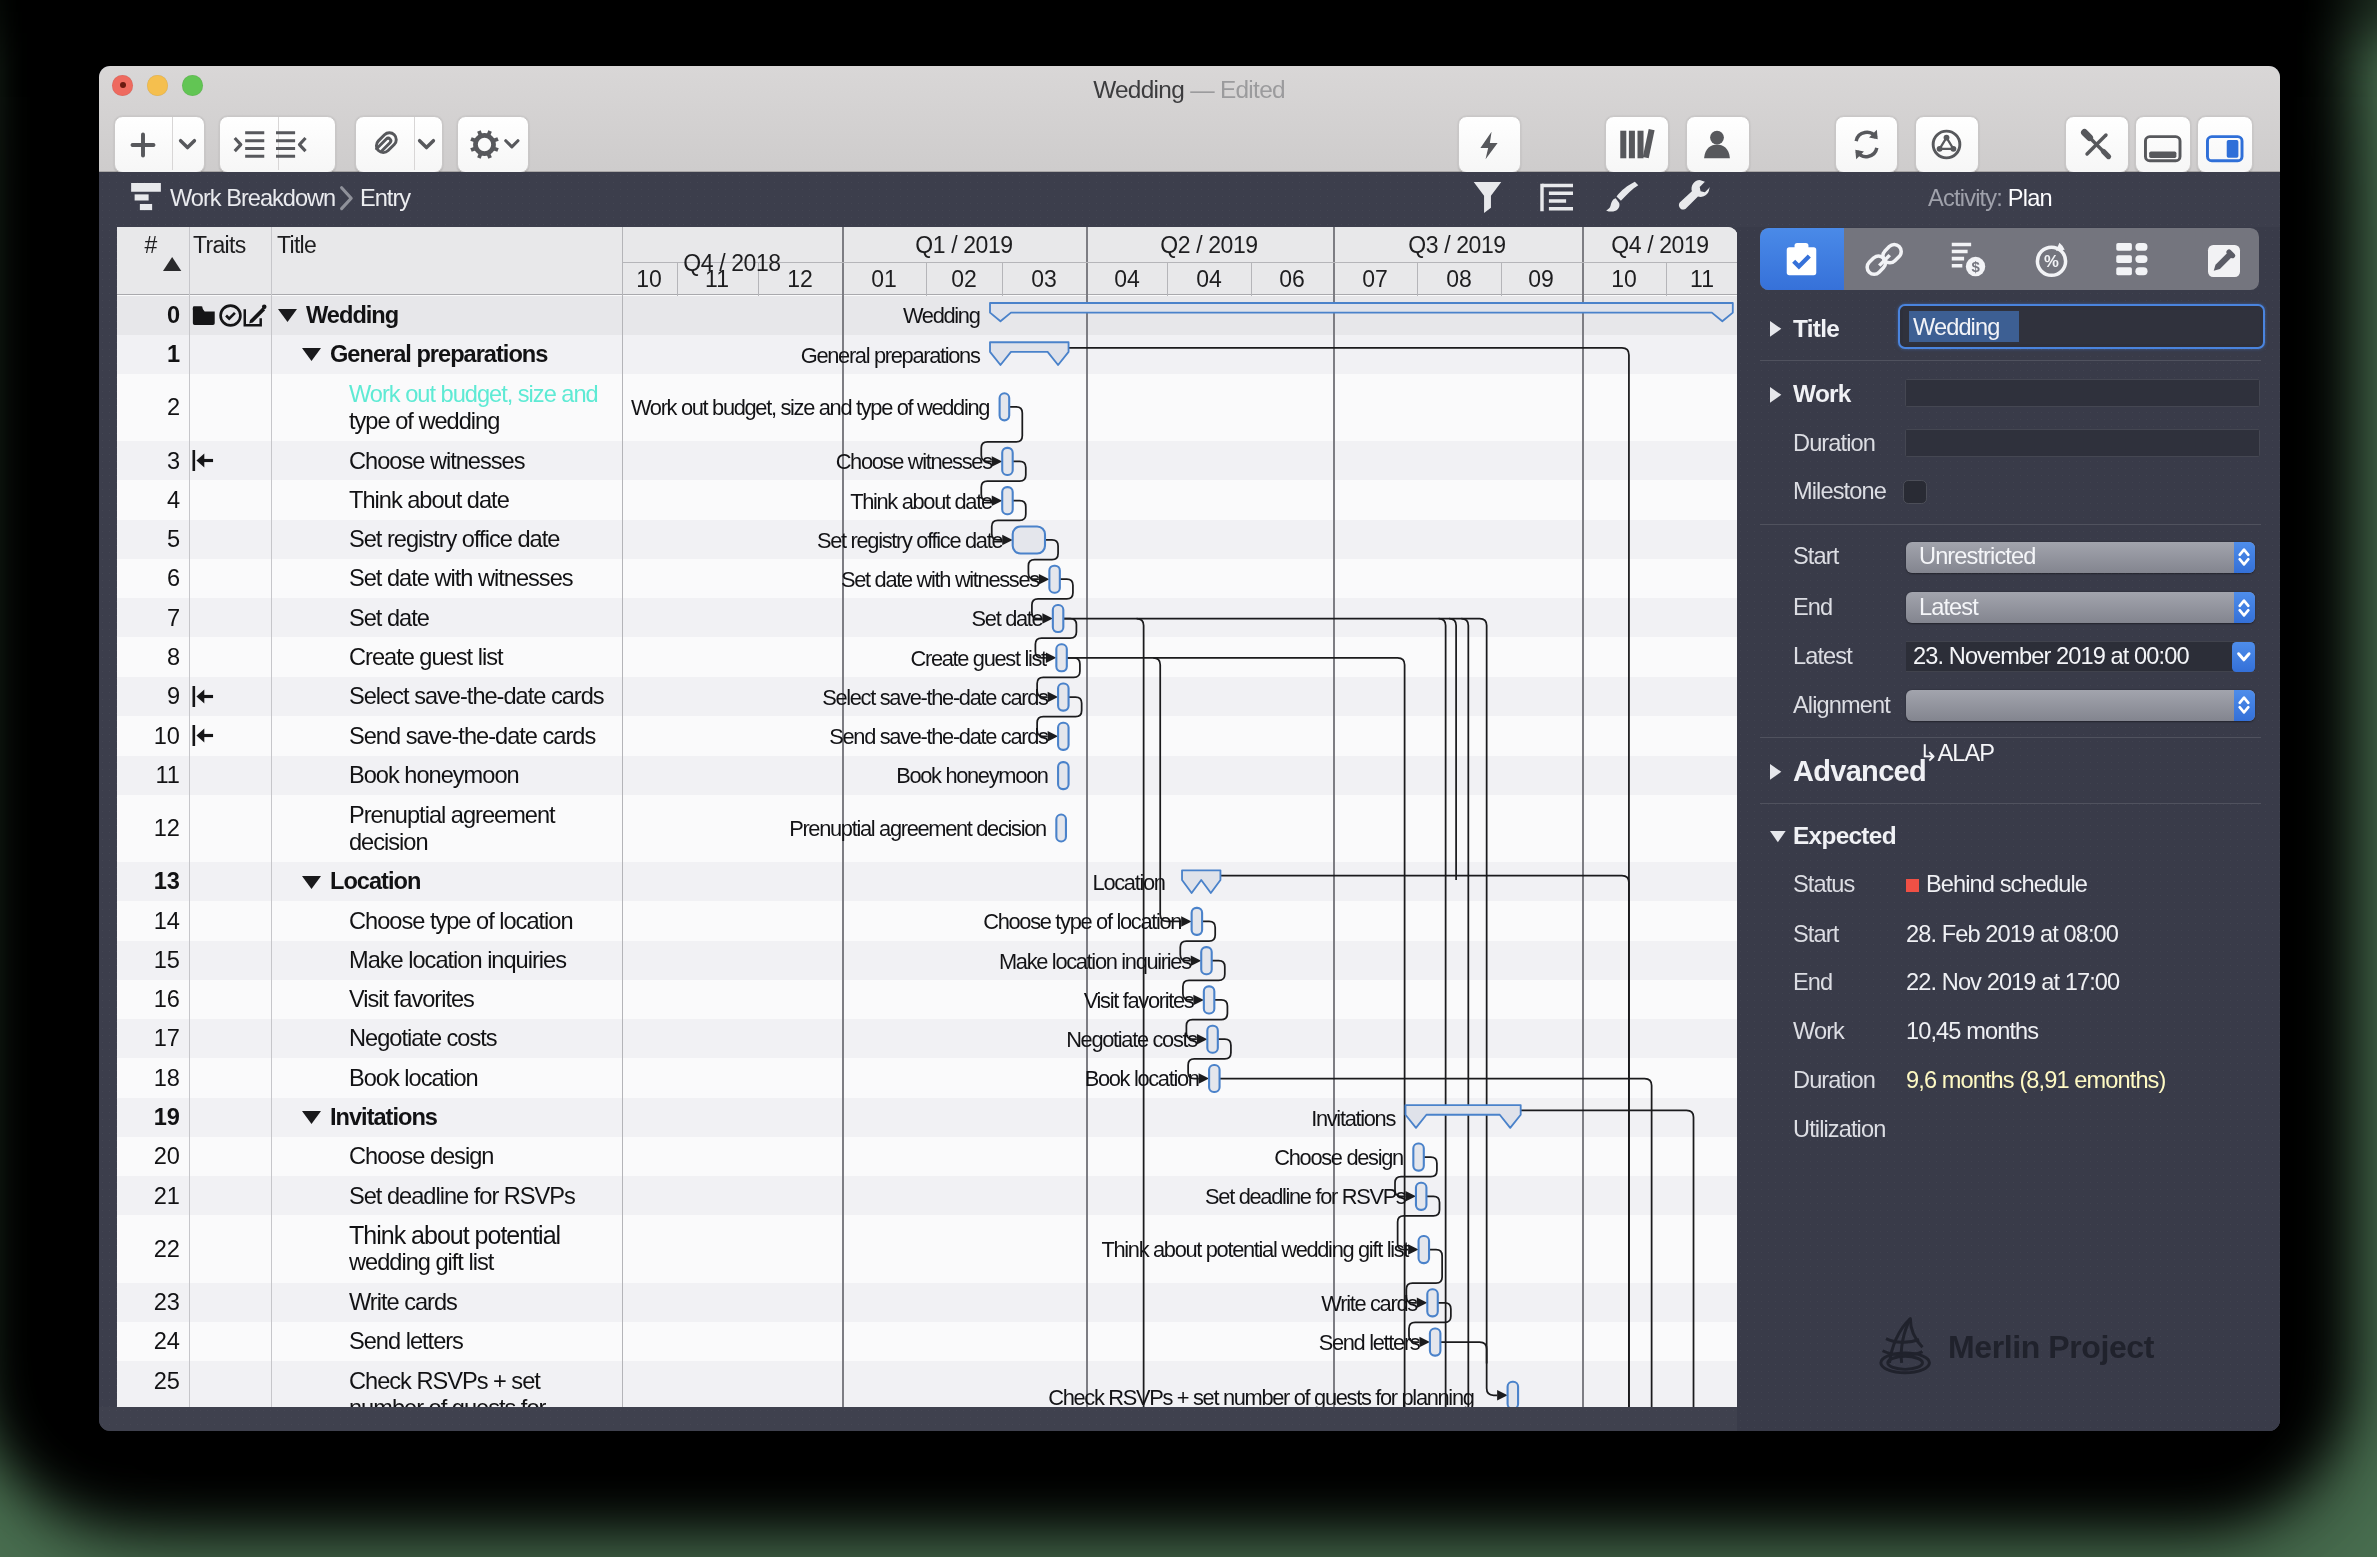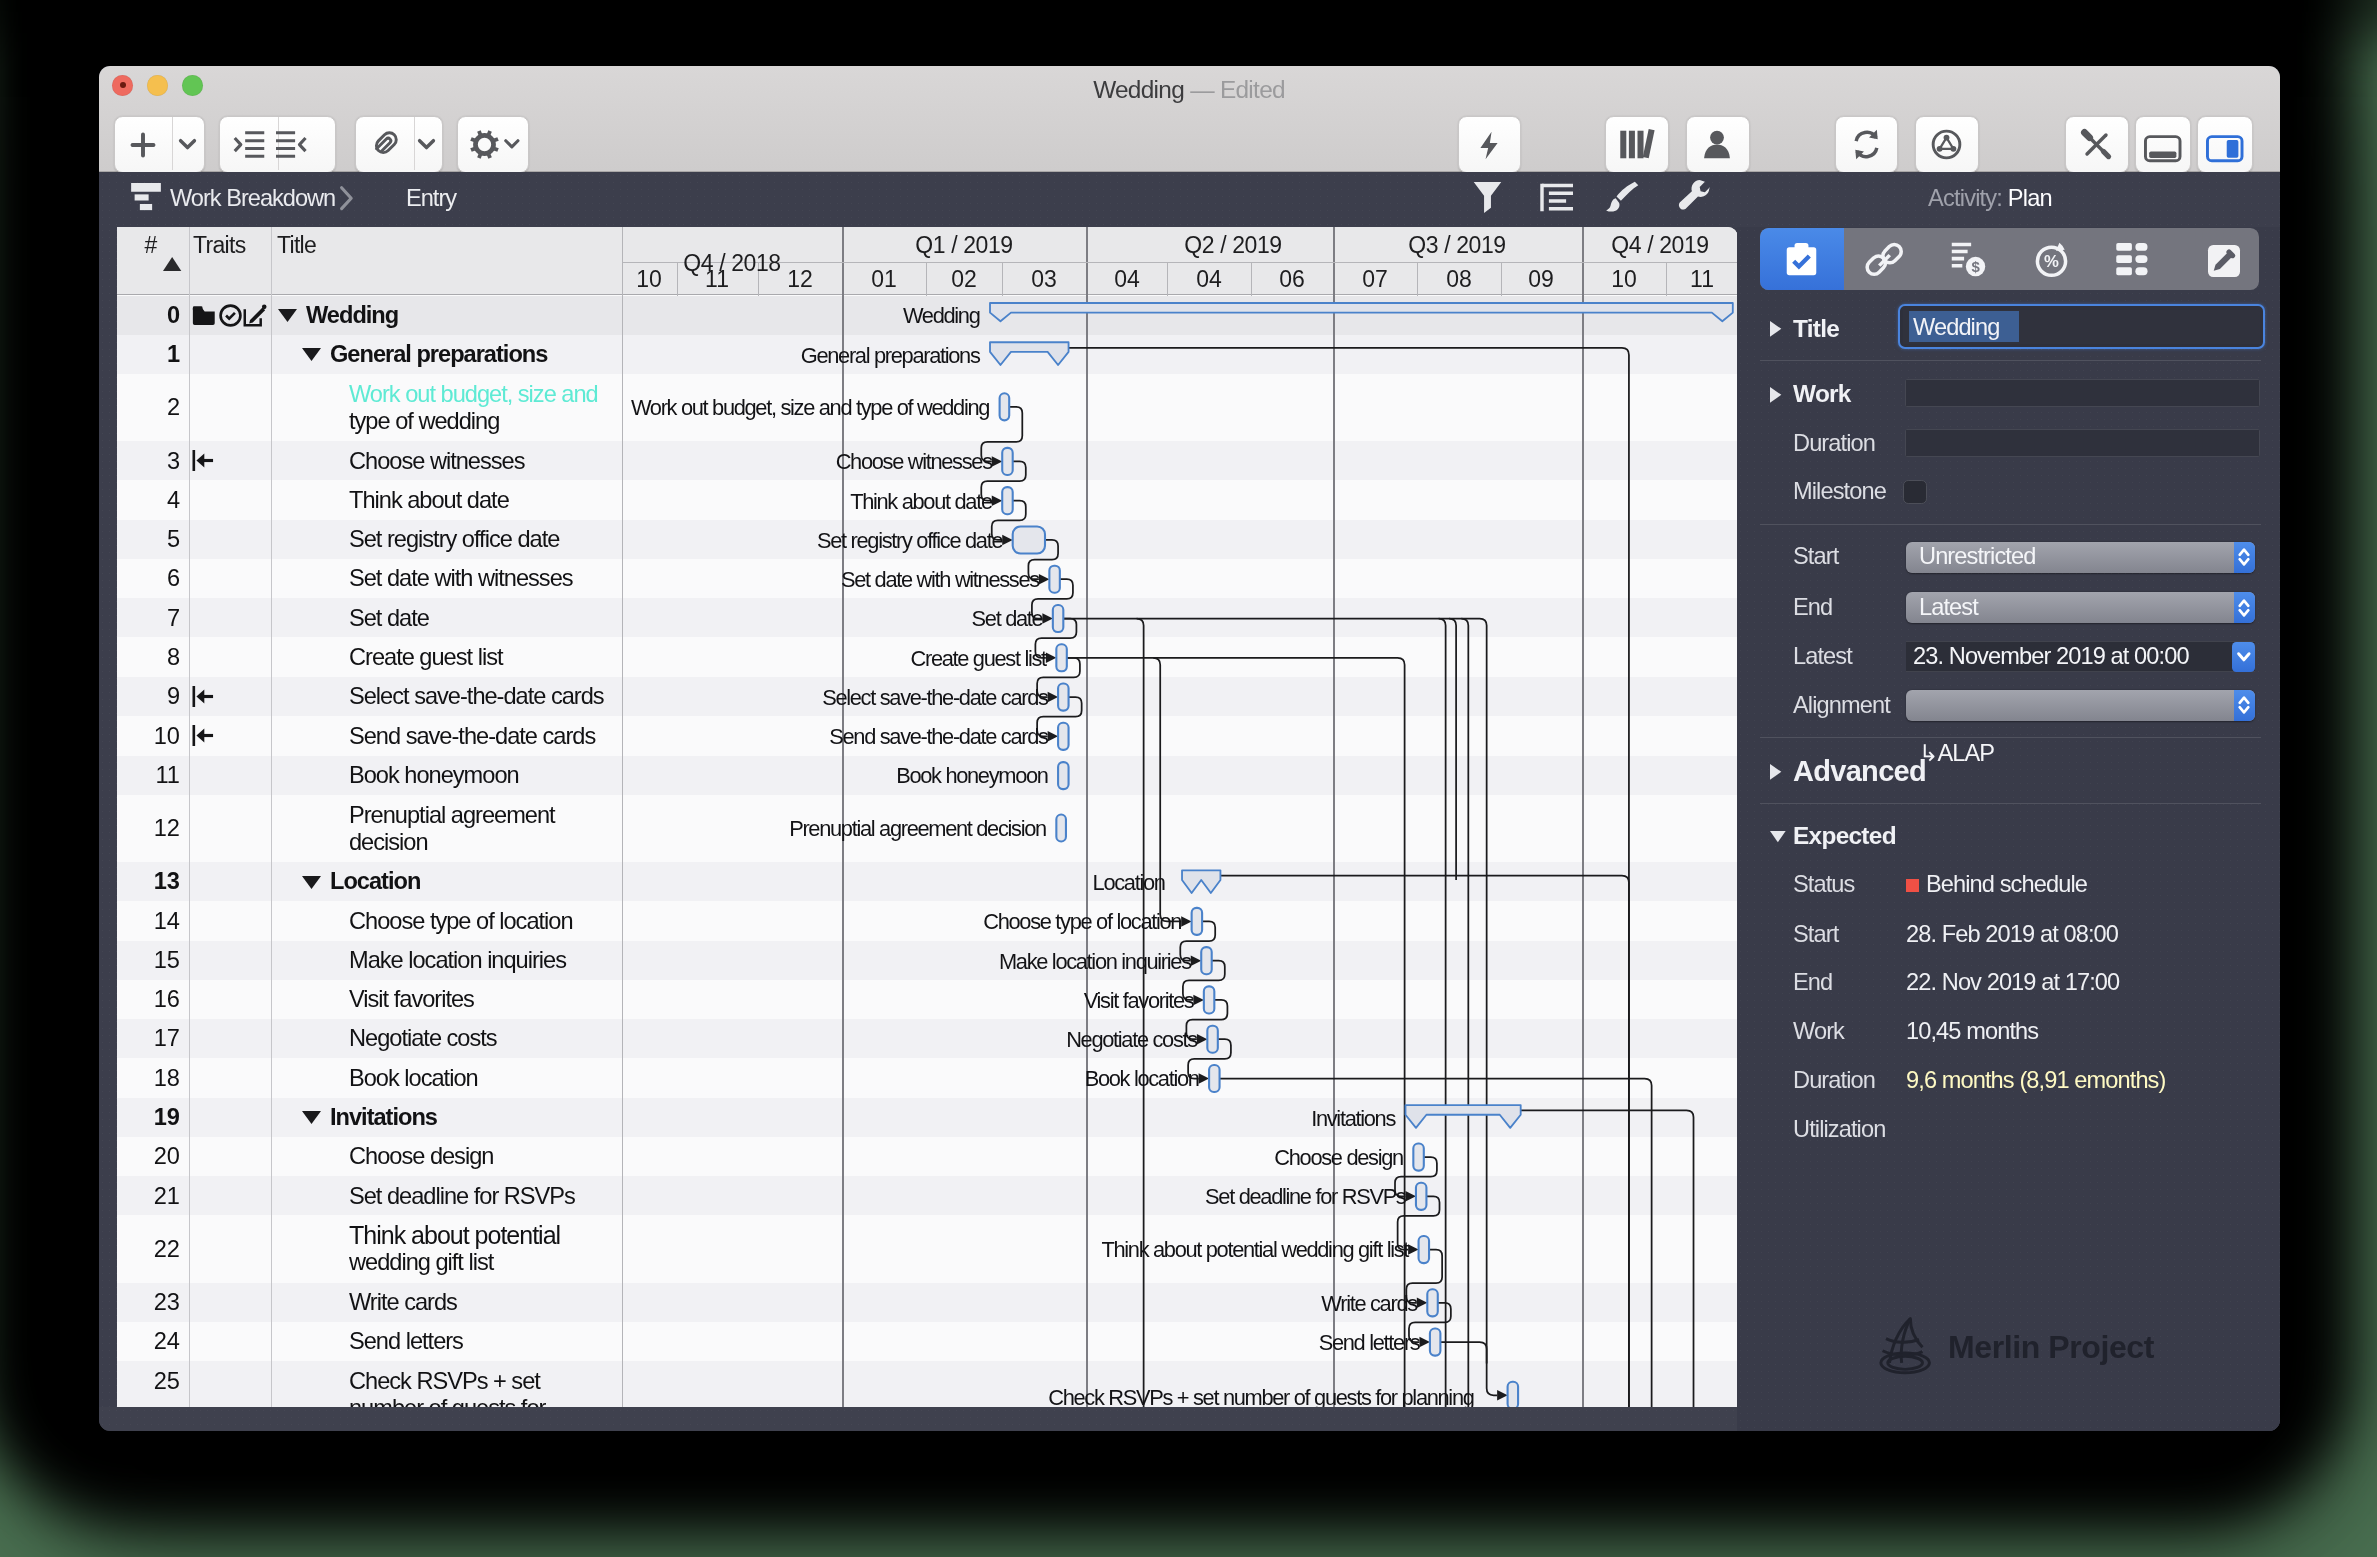--- a/index.html
+++ b/index.html
@@ -125,21 +125,21 @@
       <g fill="#e8e9ec">
         <rect x="0" y="0" width="34" height="10"></rect>
         <rect x="4" y="13" width="16" height="7"></rect>
         <rect x="10" y="24" width="14" height="7"></rect>
       </g>
     </svg>
 <div class="t" style="left:71px;top:117px;font-size:23.6px;color:#e9eaee;font-weight:400;line-height:31px;letter-spacing:-1px;">Work Breakdown</div>
 <svg class="abs" style="left:240px;top:120px" width="15.7" height="24.4" viewBox="0 0 18 28">
       <path d="M3 2l11 12L3 26" stroke="#8f919a" stroke-width="3.6" fill="none" stroke-linecap="round" stroke-linejoin="round"></path>
     </svg>
-<div class="t" style="left:261px;top:117px;font-size:23.6px;color:#ecedf0;font-weight:400;line-height:31px;letter-spacing:-1px;margin-left:46px;">Entry</div>
+<div class="t" style="left:261px;top:117px;font-size:23.6px;color:#ecedf0;font-weight:400;line-height:31px;letter-spacing:-1px;">Entry</div>
 <svg class="abs" style="left:1373px;top:114px" width="31" height="35" viewBox="0 0 36 40">
       <path d="M2 2h32L22 18v14l-8 6V18z" fill="#e8e9ec"></path>
     </svg>
 <svg class="abs" style="left:1441px;top:116px" width="35" height="31" viewBox="0 0 40 36">
       <g stroke="#e8e9ec" stroke-width="4">
         <path d="M2 2v32"></path>
         <path d="M2 4h36M10 13h28M10 22h20M10 31h28"></path>
       </g>
     </svg>
 <svg class="abs" style="left:1506px;top:114px" width="37" height="33" viewBox="0 0 42 38">
@@ -196,21 +196,21 @@
 <div class="abs" style="left:1567px;top:196px;width:1px;height:34px;background:#b5b5b9"></div>
 <div class="abs" style="left:523px;top:196px;width:1115px;height:1px;background:#b5b5b9"></div>
 <div class="t" style="left:52px;top:164px;transform:translateX(-50%);font-size:23px;color:#1d1d1f;font-weight:400;line-height:30px;letter-spacing:0px;">#</div>
 <svg class="abs" style="left:64px;top:191px" width="18.3" height="14" viewBox="0 0 21 16">
       <path d="M10.5 0 21 16H0z" fill="#2a2a2c"></path>
     </svg>
 <div class="t" style="left:94px;top:164px;font-size:23px;color:#1d1d1f;font-weight:400;line-height:30px;letter-spacing:-0.7px;">Traits</div>
 <div class="t" style="left:178px;top:164px;font-size:23px;color:#1d1d1f;font-weight:400;line-height:30px;letter-spacing:-0.7px;">Title</div>
 <div class="t" style="left:633px;top:164px;transform:translateX(-50%);font-size:23px;color:#1d1d1f;font-weight:400;line-height:30px;letter-spacing:-0.4px;margin-top:18px;">Q4 / 2018</div>
 <div class="t" style="left:865px;top:164px;transform:translateX(-50%);font-size:23px;color:#1d1d1f;font-weight:400;line-height:30px;letter-spacing:-0.4px;">Q1 / 2019</div>
-<div class="t" style="left:1110px;top:164px;transform:translateX(-50%);font-size:23px;color:#1d1d1f;font-weight:400;line-height:30px;letter-spacing:-0.4px;margin-left:24px;">Q2 / 2019</div>
+<div class="t" style="left:1110px;top:164px;transform:translateX(-50%);font-size:23px;color:#1d1d1f;font-weight:400;line-height:30px;letter-spacing:-0.4px;">Q2 / 2019</div>
 <div class="t" style="left:1358px;top:164px;transform:translateX(-50%);font-size:23px;color:#1d1d1f;font-weight:400;line-height:30px;letter-spacing:-0.4px;">Q3 / 2019</div>
 <div class="t" style="left:1561px;top:164px;transform:translateX(-50%);font-size:23px;color:#1d1d1f;font-weight:400;line-height:30px;letter-spacing:-0.4px;">Q4 / 2019</div>
 <div class="t" style="left:550px;top:198px;transform:translateX(-50%);font-size:23px;color:#1d1d1f;font-weight:400;line-height:30px;letter-spacing:0px;">10</div>
 <div class="t" style="left:618px;top:198px;transform:translateX(-50%);font-size:23px;color:#1d1d1f;font-weight:400;line-height:30px;letter-spacing:0px;">11</div>
 <div class="t" style="left:701px;top:198px;transform:translateX(-50%);font-size:23px;color:#1d1d1f;font-weight:400;line-height:30px;letter-spacing:0px;">12</div>
 <div class="t" style="left:785px;top:198px;transform:translateX(-50%);font-size:23px;color:#1d1d1f;font-weight:400;line-height:30px;letter-spacing:0px;">01</div>
 <div class="t" style="left:865px;top:198px;transform:translateX(-50%);font-size:23px;color:#1d1d1f;font-weight:400;line-height:30px;letter-spacing:0px;">02</div>
 <div class="t" style="left:945px;top:198px;transform:translateX(-50%);font-size:23px;color:#1d1d1f;font-weight:400;line-height:30px;letter-spacing:0px;">03</div>
 <div class="t" style="left:1028px;top:198px;transform:translateX(-50%);font-size:23px;color:#1d1d1f;font-weight:400;line-height:30px;letter-spacing:0px;">04</div>
 <div class="t" style="left:1110px;top:198px;transform:translateX(-50%);font-size:23px;color:#1d1d1f;font-weight:400;line-height:30px;letter-spacing:0px;">04</div>

